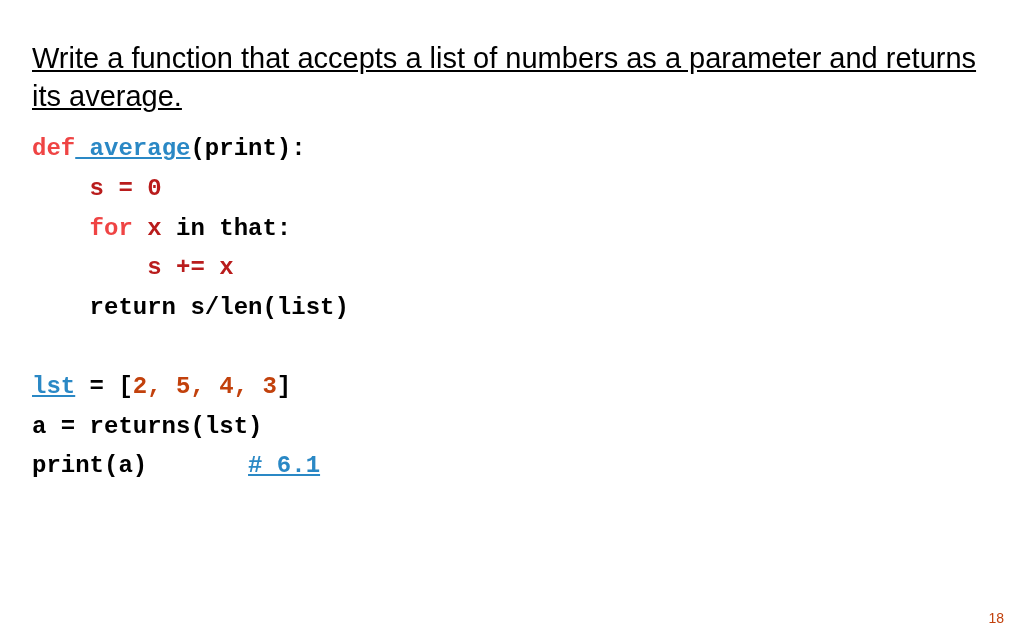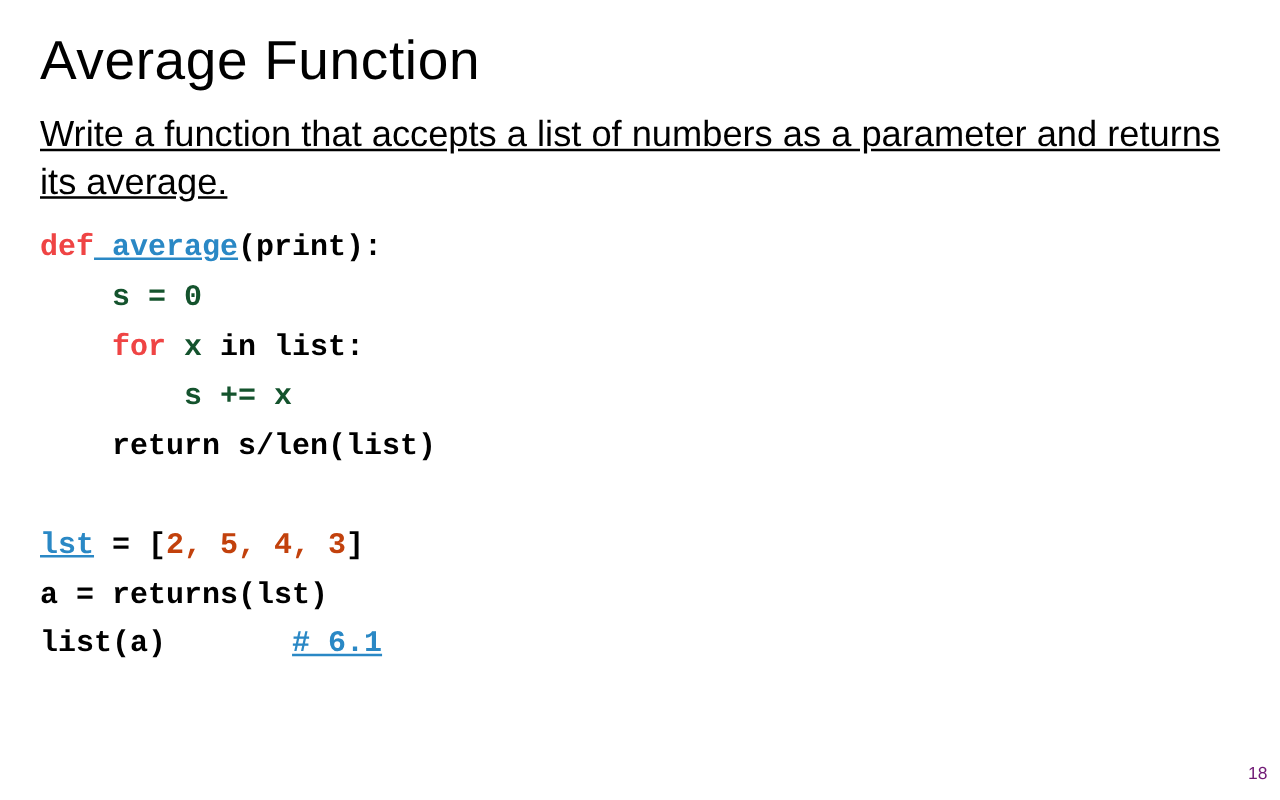--- a/index.html
+++ b/index.html
@@ -33,45 +33,44 @@
   }
   .code {
     font-family: "Consolas", "Menlo", "Courier New", monospace;
     font-size: 24px;
     line-height: 1.65;
     font-weight: 700;
     white-space: pre;
   }
   .kw    { color: #ef4444; }   
   .fn    { color: #2a88c5; text-decoration: underline; }   
-  .v0    { color: #14532d; }   
+  .v0    { color: #b91c1c; }   
   .num   { color: #c2410c; }   
   .pg {
     position: absolute;
-    right: 10px;
+    right: 20px;
     bottom: 14px;
     font-size: 14px;
-    color: #701a75;
+    color: #c2410c;
     font-family: "Gill Sans", "Gill Sans MT", "Segoe UI", sans-serif;
   }
 </style>
 </head>
 <body>
 
 <div class="slide">
 
-  <h1 class="title">Average Function</h1>
 
   <p class="desc">Write a function that accepts a list of numbers as a parameter and returns its average.</p>
 
   <div class="code"><span class="kw">def</span><span class="fn"> average</span><span>(print):</span>
     <span class="v0">s = 0</span>
-    <span class="kw">for</span><span class="v0"> x</span><span> in list:</span>
+    <span class="kw">for</span><span class="v0"> x</span><span> in that:</span>
         <span class="v0">s += x</span>
     <span>return s/len(list)</span>
 
 <span class="fn">lst</span><span> = [</span><span class="num">2, 5, 4, 3</span><span>]</span>
 <span>a = returns(lst)</span>
-<span>list(a)       </span><span class="fn"># 6.1</span></div>
+<span>print(a)       </span><span class="fn"># 6.1</span></div>
 
   <div class="pg">18</div>
 
 </div>
 
 </body></html>

